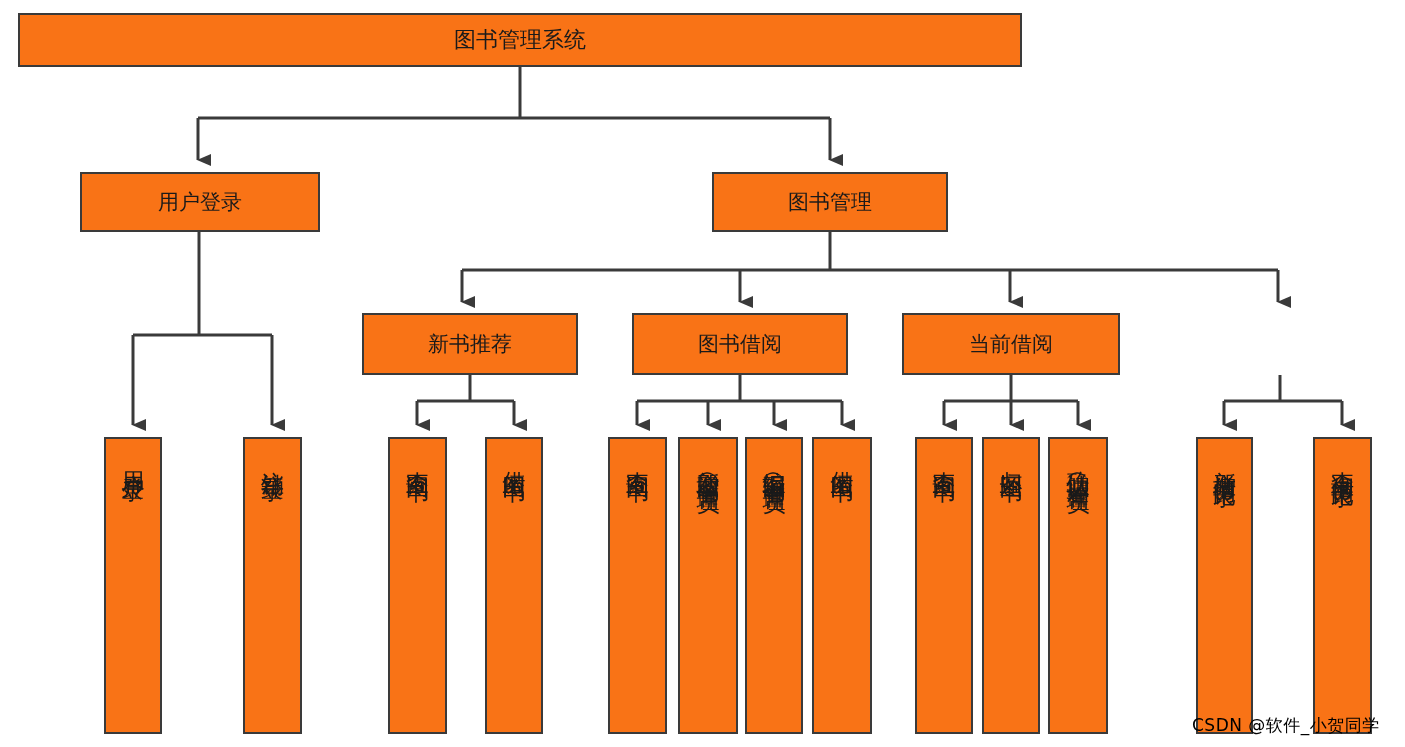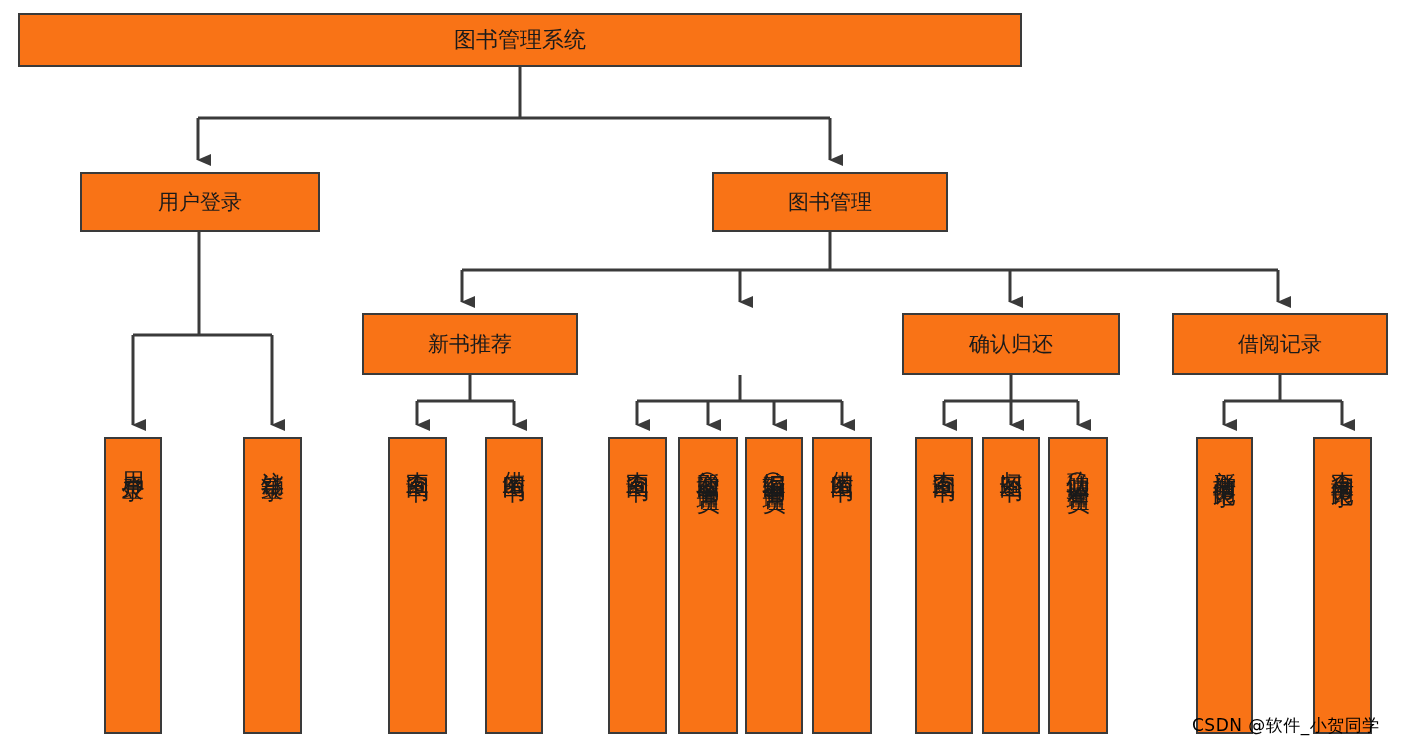--- a/index.html
+++ b/index.html
@@ -136,25 +136,25 @@
   <div class="node horiz" style="left:80px; top:172px; width:240px; height:60px;">
     <span class="label">用户登录</span>
   </div>
   <div class="node horiz" style="left:362px; top:313px; width:216px; height:62px;">
     <span class="label">新书推荐</span>
   </div>
 
   <div class="node horiz" style="left:712px; top:172px; width:236px; height:60px;">
     <span class="label">图书管理</span>
   </div>
+  <div class="node horiz" style="left:632px; top:313px; width:216px; height:62px;">
+    <span class="label">图书借阅</span>
+  </div>
   <div class="node horiz" style="left:902px; top:313px; width:218px; height:62px;">
-    <span class="label">确认归还</span>
-  </div>
-  <div class="node horiz" style="left:1172px; top:313px; width:216px; height:62px;">
-    <span class="label">借阅记录</span>
+    <span class="label">当前借阅</span>
   </div>
 
   <div class="node vert" style="left:104px; top:437px; width:58px; height:297px;">
     <span class="label">用户登录</span>
   </div>
   <div class="node vert" style="left:243px; top:437px; width:59px; height:297px;">
     <span class="label">注销登录</span>
   </div>
 
   <div class="node vert" style="left:388px; top:437px; width:59px; height:297px;">

